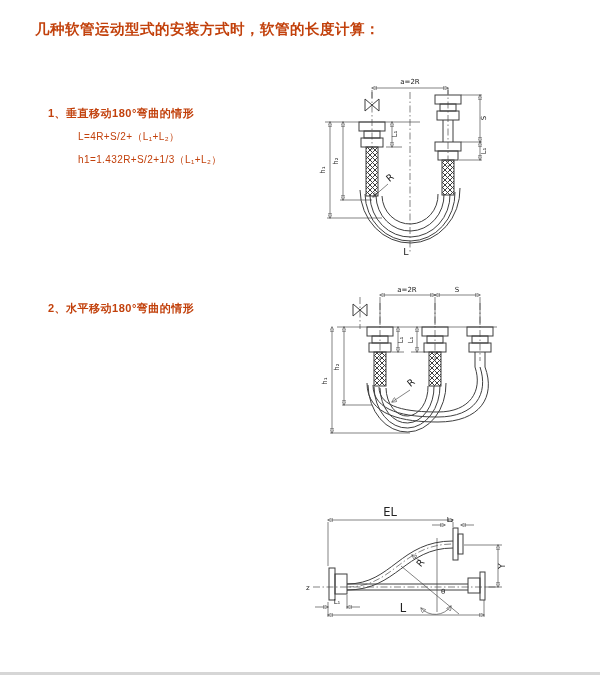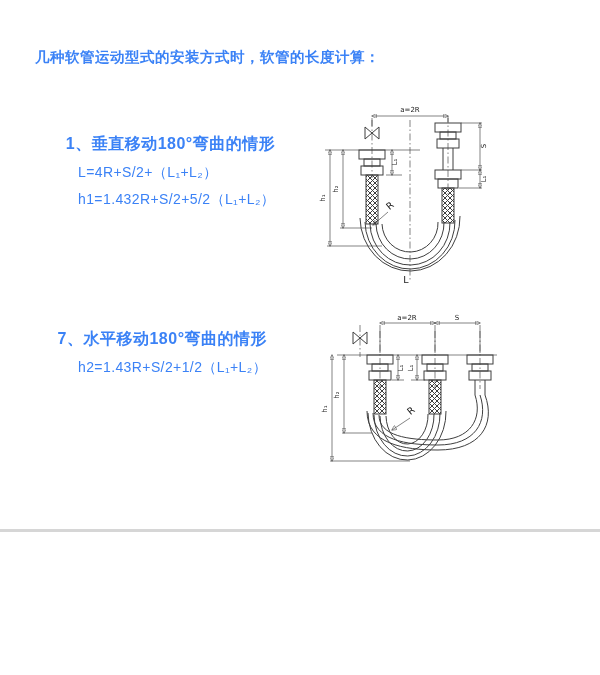--- a/index.html
+++ b/index.html
@@ -1,46 +1,45 @@
 <!DOCTYPE html>
 <html><head>
 <meta charset="utf-8">
 <style>
   html,body{margin:0;padding:0;background:#fff;}
-  .page{position:relative;width:600px;height:504px;background:#ffffff;overflow:hidden;
-        font-family:"Liberation Sans","DejaVu Sans",sans-serif;color:#3b82f6;
-        border-bottom:3px solid #d6d6d6;box-sizing:border-box;margin-top:28px;}
+  .page{position:relative;width:600px;height:675px;background:#ffffff;overflow:hidden;
+        font-family:"Liberation Sans","DejaVu Sans",sans-serif;color:#c2410c;
+        border-bottom:3px solid #d6d6d6;box-sizing:border-box;}
   .title{position:absolute;left:35px;top:20px;font-size:14.5px;font-weight:bold;letter-spacing:.5px;}
   .section{position:absolute;left:48px;}
-  .heading{font-size:16px;font-weight:bold;letter-spacing:.5px;white-space:nowrap;text-align:right;}
-  .formula{font-size:14px;margin:9px 0 0 30px;letter-spacing:.4px;white-space:nowrap;}
+  .heading{font-size:11px;font-weight:bold;letter-spacing:.5px;white-space:nowrap;}
+  .formula{font-size:10px;margin:9px 0 0 30px;letter-spacing:.4px;white-space:nowrap;}
   .diag{position:absolute;}
   svg line,svg path,svg rect,svg polygon{stroke:#3f3f3f;fill:none;stroke-width:1;}
   svg .thin line,svg .thin path{stroke:#4f4f4f;stroke-width:.7;}
   svg .cdash{stroke-dasharray:7 2.5 1.5 2.5;stroke-width:.7;stroke:#5a5a5a;}
   svg .lbl text{stroke:none;fill:#222;font-family:"DejaVu Sans",sans-serif;font-size:7px;}
   svg .lbl .big{font-size:9.5px;}
   svg .lbl .big2{font-size:11.5px;}
 </style>
 </head>
 <body>
 
 <div class="page">
 
   <div class="title">几种软管运动型式的安装方式时，软管的长度计算：</div>
 
   <div class="section" style="top:106px">
     <div class="heading">1、垂直移动180°弯曲的情形</div>
     <div class="formula">L=4R+S/2+（L₁+L₂）</div>
-    <div class="formula">h1=1.432R+S/2+5/2（L₁+L₂）</div>
+    <div class="formula">h1=1.432R+S/2+1/3（L₁+L₂）</div>
   </div>
 
   <div class="section" style="top:301px">
-    <div class="heading">7、水平移动180°弯曲的情形</div>
-    <div class="formula">h2=1.43R+S/2+1/2（L₁+L₂）</div>
+    <div class="heading">2、水平移动180°弯曲的情形</div>
   </div>
 
 
   <svg class="diag" style="left:310px;top:70px" width="290" height="190" viewBox="0 0 290 190">
     <defs>
       <marker id="ar1" viewBox="0 0 10 10" refX="9" refY="5" markerWidth="9" markerHeight="7" orient="auto-start-reverse">
         <path d="M0,0L10,5L0,10z" fill="#3f3f3f" stroke="none"></path>
       </marker>
       <pattern id="ht1" width="5" height="5" patternUnits="userSpaceOnUse">
         <path d="M0,5L5,0M0,0L5,5" stroke="#8a8a8a" stroke-width="0.6"></path>

